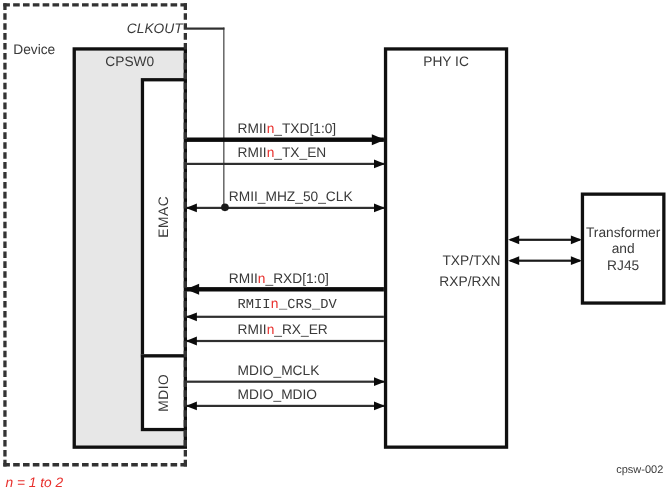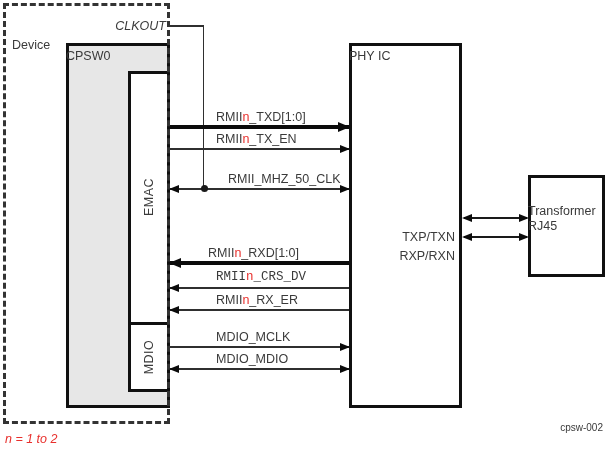--- a/index.html
+++ b/index.html
@@ -4,21 +4,21 @@
 <style>
   html,body{margin:0;padding:0;background:#fff;}
   #canvas{
     position:relative;width:607px;height:453px;background:#fff;overflow:hidden;
     font-family:"Liberation Sans",sans-serif;color:#3a3a3a;
   }
   .lbl{position:absolute;font-size:12.5px;line-height:14px;white-space:nowrap;}
   .box{position:absolute;box-sizing:border-box;border:3px solid #101010;background:#fff;}
   .dashed{position:absolute;box-sizing:border-box;border:3px dashed #333;background:transparent;z-index:2;}
   .fill-gray{background:var(--blockfill,#e7e7e7);}
-  .center{text-align:left;}
+  .center{text-align:center;}
   .right{text-align:right;}
   .vert{display:flex;align-items:center;justify-content:center;transform:rotate(-90deg);letter-spacing:0.5px;}
   .hline,.vline,.sline{position:absolute;background:#2f2f2f;z-index:3;}
   .sline{height:1.5px;}
   .sline.thick{height:4px;background:#0b0b0b;}
   .dot{position:absolute;width:7px;height:7px;border-radius:50%;background:#1a1a1a;z-index:4;}
   .arr{position:absolute;width:0;height:0;border-style:solid;border-color:transparent;z-index:5;}
   .arr.r{border-width:4px 0 4px 10px;border-left-color:#0b0b0b;}
   .arr.l{border-width:4px 10px 4px 0;border-right-color:#0b0b0b;}
   .arr.r.big{border-width:5px 0 5px 12px;}
@@ -54,34 +54,35 @@
   <div class="box z1" style="left:349px;top:43px;width:113px;height:365px;"></div>
   <div class="lbl center z4" style="left:349px;top:49px;width:113px;">PHY IC</div>
   <div id="phy-ports">
       <div class="lbl right z6" style="left: 349px; width: 106px; top: 210px;">TXP/TXN</div>
       <div class="lbl right z6" style="left: 349px; width: 106px; top: 229px;">RXP/RXN</div>
     </div>
 
   <div class="box z1" style="left:528px;top:175px;width:77px;height:102px;"></div>
   <div id="transformer-text" class="z4" style="position:absolute;left:528px;top:204px;width:77px;">
       <div class="lbl center" style="position: static; line-height: 15px;">Transformer</div>
+      <div class="lbl center" style="position: static; line-height: 15px;">and</div>
       <div class="lbl center" style="position: static; line-height: 15px;">RJ45</div>
     </div>
 
   <div id="signals">
       <div class="sline thick" style="left: 170px; width: 179px; top: 125px;"></div>
       <div class="arr r big" style="left: 338px; top: 122px;"></div>
       <div class="sig-lbl" style="left: 216px; top: 110px;"><span>RMII</span><span class="red">n</span><span>_TXD[1:0]</span></div>
       <div class="sline" style="left: 170px; width: 179px; top: 148.25px;"></div>
       <div class="arr r" style="left: 340px; top: 145px;"></div>
       <div class="sig-lbl" style="left: 216px; top: 132px;"><span>RMII</span><span class="red">n</span><span>_TX_EN</span></div>
       <div class="sline" style="left: 170px; width: 179px; top: 188.25px;"></div>
       <div class="arr r" style="left: 340px; top: 185px;"></div>
       <div class="arr l" style="left: 169px; top: 185px;"></div>
-      <div class="sig-lbl" style="left: 228px; top: 172px;"><span>RMII_MHZ_50_CLK</span></div>
+      <div class="sig-lbl" style="left: 208px; top: 172px;"><span>RMII_MHZ_50_CLK</span></div>
       <div class="sline thick" style="left: 170px; width: 179px; top: 261px;"></div>
       <div class="arr l big" style="left: 169px; top: 258px;"></div>
       <div class="sig-lbl" style="left: 208px; top: 246px;"><span>RMII</span><span class="red">n</span><span>_RXD[1:0]</span></div>
       <div class="sline" style="left: 170px; width: 179px; top: 287.25px;"></div>
       <div class="arr l" style="left: 169px; top: 284px;"></div>
       <div class="sig-lbl" style="left: 216px; top: 270px; font-family: Liberation Mono, monospace;"><span>RMII</span><span class="red">n</span><span>_CRS_DV</span></div>
       <div class="sline" style="left: 170px; width: 179px; top: 309.25px;"></div>
       <div class="arr l" style="left: 169px; top: 306px;"></div>
       <div class="sig-lbl" style="left: 216px; top: 293px;"><span>RMII</span><span class="red">n</span><span>_RX_ER</span></div>
       <div class="sline" style="left: 170px; width: 179px; top: 346.25px;"></div>

